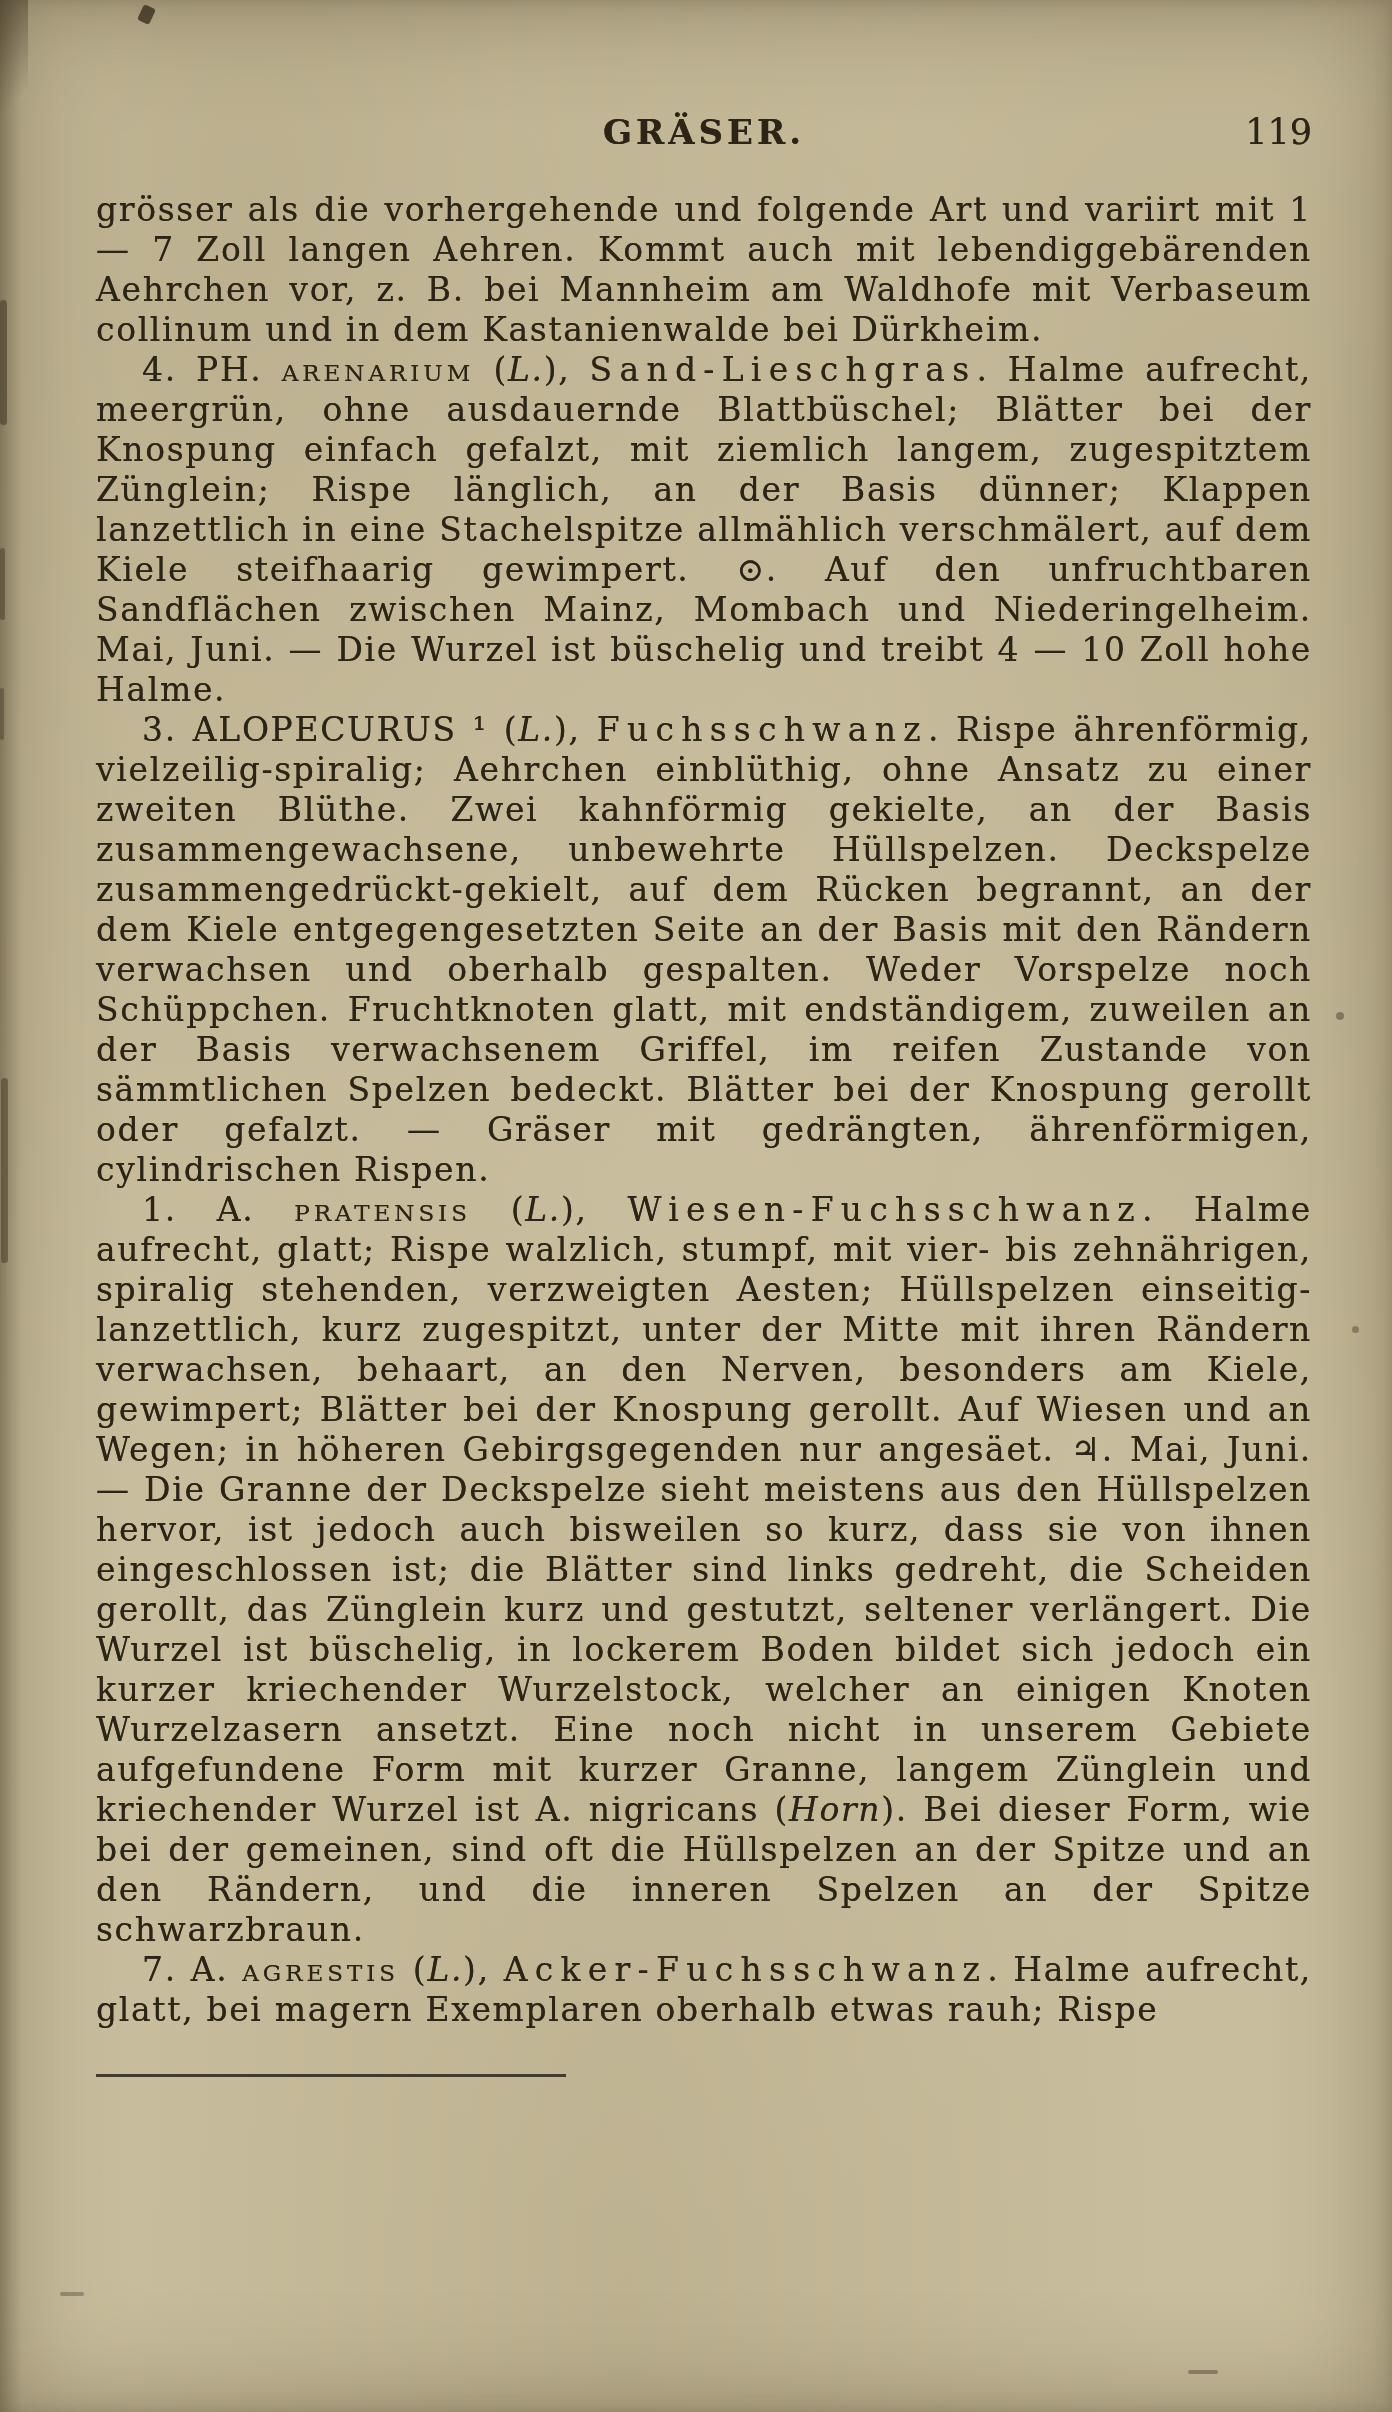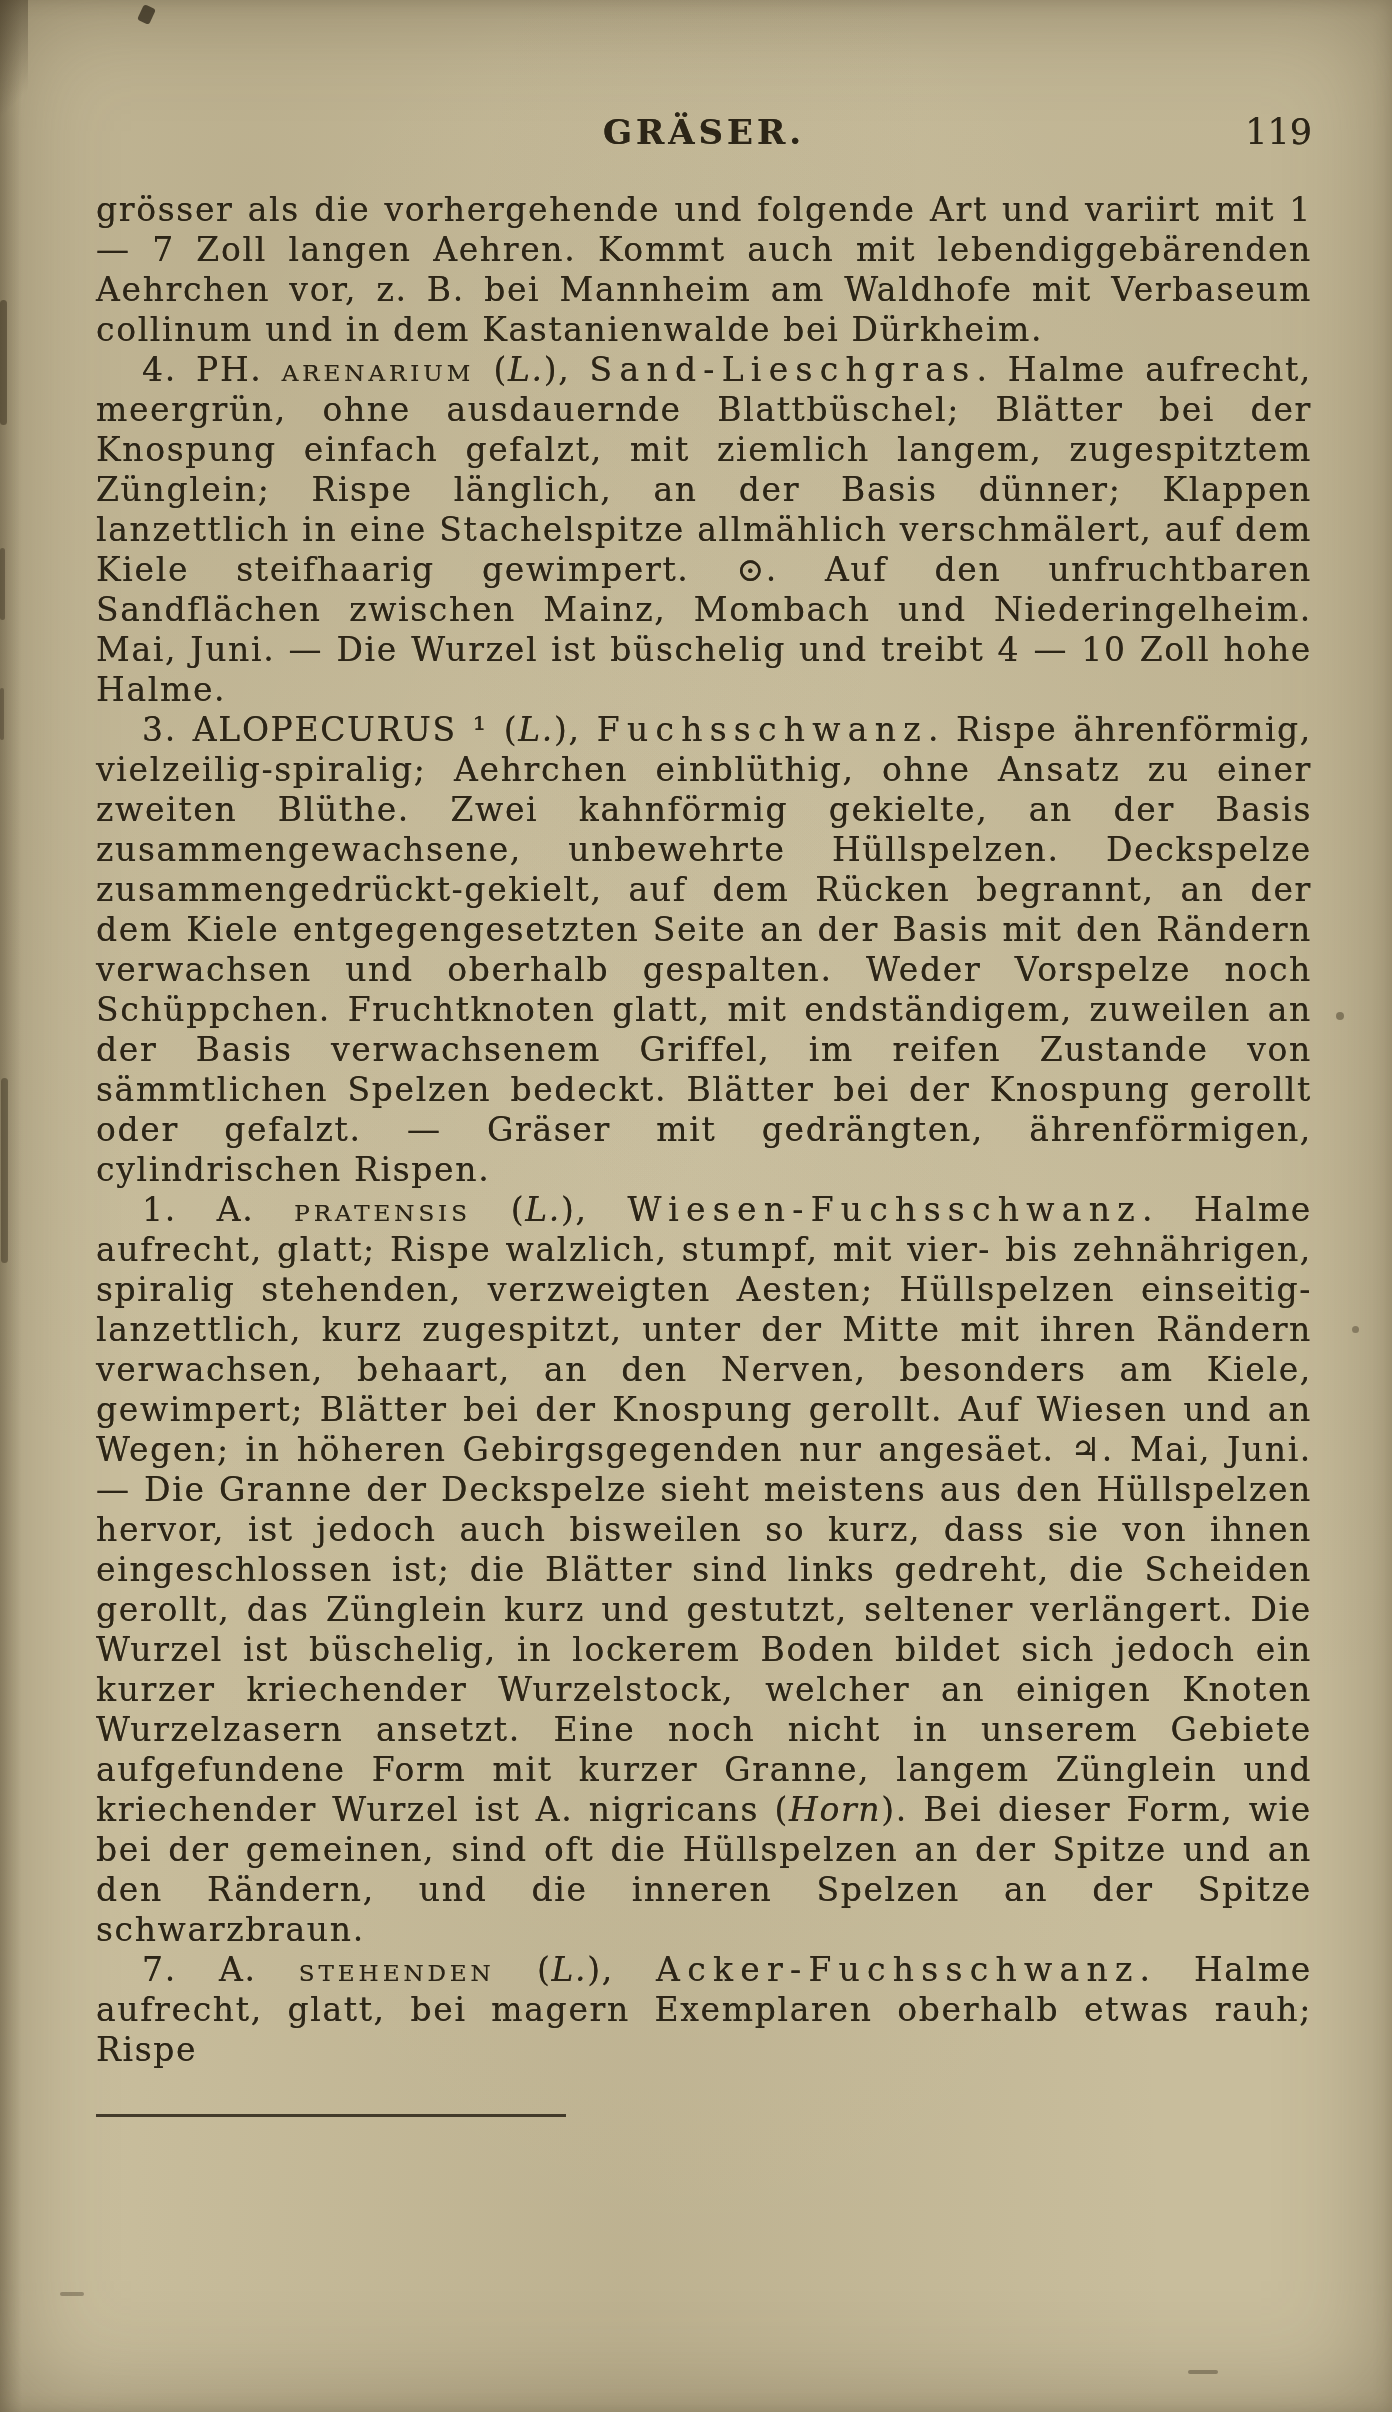--- a/index.html
+++ b/index.html
@@ -89,20 +89,20 @@
     <div class="header">
       <span class="running-title">GRÄSER.</span>
       <span class="page-number">119</span>
     </div>
 
     <div class="page-body">
         <p class="para"><span class="run-n">grösser als die vorhergehende und folgende Art und variirt mit 1 — 7 Zoll langen Aehren. Kommt auch mit lebendiggebärenden Aehrchen vor, z. B. bei Mannheim am Waldhofe mit Verbaseum collinum und in dem Kastanienwalde bei Dürkheim.</span></p>
         <p class="para indent"><span class="run-n">4. PH. </span><span class="run-sc">arenarium</span><span class="run-n"> (</span><span class="run-i">L.</span><span class="run-n">), </span><span class="run-g">Sand-Lieschgras</span><span class="run-n">. Halme aufrecht, meergrün, ohne ausdauernde Blattbüschel; Blätter bei der Knospung einfach gefalzt, mit ziemlich langem, zugespitztem Zünglein; Rispe länglich, an der Basis dünner; Klappen lanzettlich in eine Stachelspitze allmählich verschmälert, auf dem Kiele steifhaarig gewimpert. ⊙. Auf den unfruchtbaren Sandflächen zwischen Mainz, Mombach und Niederingelheim. Mai, Juni. — Die Wurzel ist büschelig und treibt 4 — 10 Zoll hohe Halme.</span></p>
         <p class="para indent"><span class="run-n">3. ALOPECURUS ¹ (</span><span class="run-i">L.</span><span class="run-n">), </span><span class="run-g">Fuchsschwanz</span><span class="run-n">. Rispe ährenförmig, vielzeilig-spiralig; Aehrchen einblüthig, ohne Ansatz zu einer zweiten Blüthe. Zwei kahnförmig gekielte, an der Basis zusammengewachsene, unbewehrte Hüllspelzen. Deckspelze zusammengedrückt-gekielt, auf dem Rücken begrannt, an der dem Kiele entgegengesetzten Seite an der Basis mit den Rändern verwachsen und oberhalb gespalten. Weder Vorspelze noch Schüppchen. Fruchtknoten glatt, mit endständigem, zuweilen an der Basis verwachsenem Griffel, im reifen Zustande von sämmtlichen Spelzen bedeckt. Blätter bei der Knospung gerollt oder gefalzt. — Gräser mit gedrängten, ährenförmigen, cylindrischen Rispen.</span></p>
         <p class="para indent"><span class="run-n">1. A. </span><span class="run-sc">pratensis</span><span class="run-n"> (</span><span class="run-i">L.</span><span class="run-n">), </span><span class="run-g">Wiesen-Fuchsschwanz</span><span class="run-n">. Halme aufrecht, glatt; Rispe walzlich, stumpf, mit vier- bis zehnährigen, spiralig stehenden, verzweigten Aesten; Hüllspelzen einseitig-lanzettlich, kurz zugespitzt, unter der Mitte mit ihren Rändern verwachsen, behaart, an den Nerven, besonders am Kiele, gewimpert; Blätter bei der Knospung gerollt. Auf Wiesen und an Wegen; in höheren Gebirgsgegenden nur angesäet. ♃. Mai, Juni. — Die Granne der Deckspelze sieht meistens aus den Hüllspelzen hervor, ist jedoch auch bisweilen so kurz, dass sie von ihnen eingeschlossen ist; die Blätter sind links gedreht, die Scheiden gerollt, das Zünglein kurz und gestutzt, seltener verlängert. Die Wurzel ist büschelig, in lockerem Boden bildet sich jedoch ein kurzer kriechender Wurzelstock, welcher an einigen Knoten Wurzelzasern ansetzt. Eine noch nicht in unserem Gebiete aufgefundene Form mit kurzer Granne, langem Zünglein und kriechender Wurzel ist A. nigricans (</span><span class="run-i">Horn</span><span class="run-n">). Bei dieser Form, wie bei der gemeinen, sind oft die Hüllspelzen an der Spitze und an den Rändern, und die inneren Spelzen an der Spitze schwarzbraun.</span></p>
-        <p class="para indent"><span class="run-n">7. A. </span><span class="run-sc">stehenden</span><span class="run-n"> (</span><span class="run-i">L.</span><span class="run-n">), </span><span class="run-g">Acker-Fuchsschwanz</span><span class="run-n">. Halme aufrecht, glatt, bei magern Exemplaren oberhalb etwas rauh; Rispe</span></p>
+        <p class="para indent"><span class="run-n">7. A. </span><span class="run-sc">agrestis</span><span class="run-n"> (</span><span class="run-i">L.</span><span class="run-n">), </span><span class="run-g">Acker-Fuchsschwanz</span><span class="run-n">. Halme aufrecht, glatt, bei magern Exemplaren oberhalb etwas rauh; Rispe</span></p>
       </div>
 
     <hr class="footnote-rule">
 
 
   </div>
 </div>
 
 </body></html>

